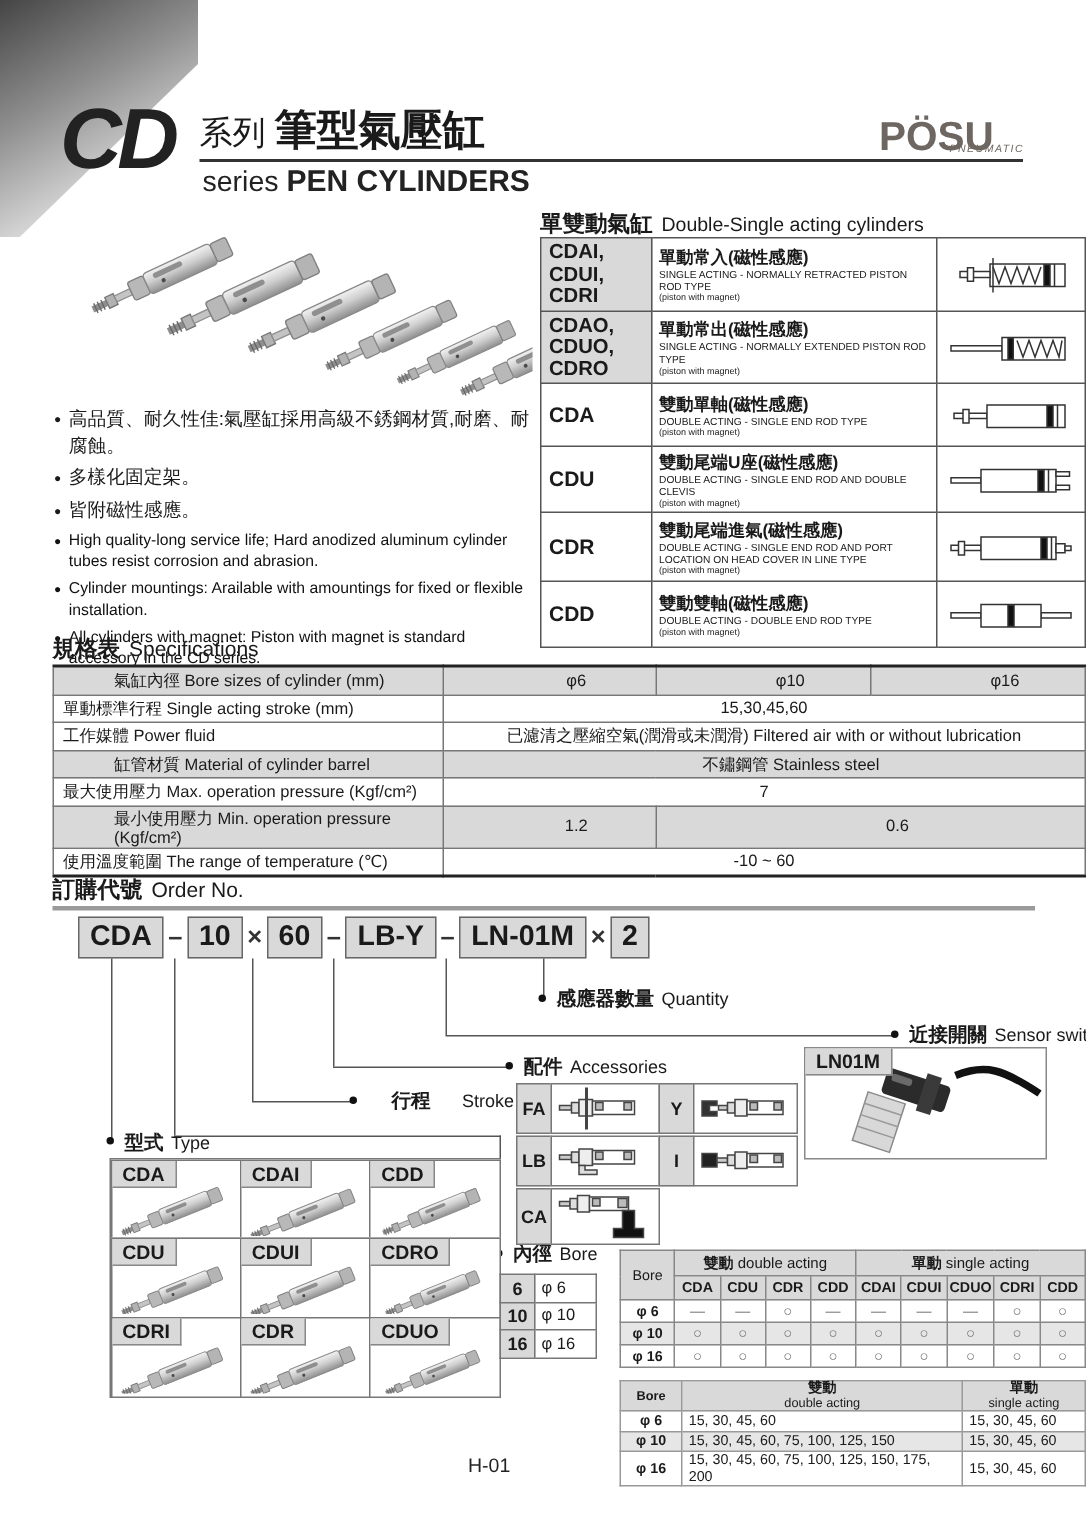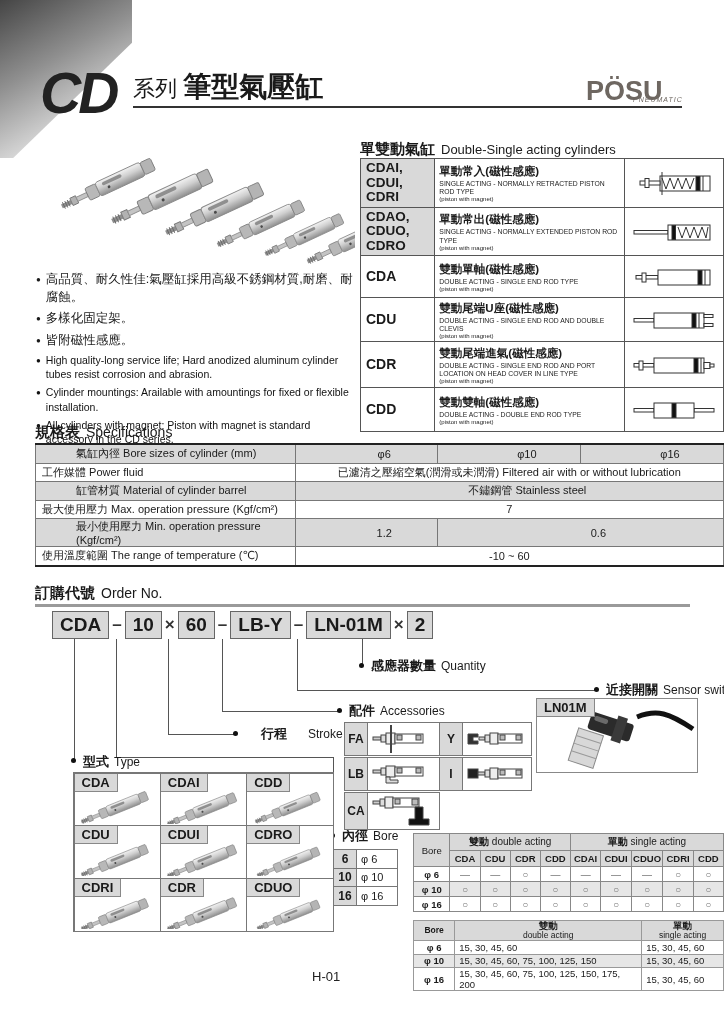--- a/index.html
+++ b/index.html
@@ -132,20 +132,24 @@
     </defs>
   </svg>
 
   <div class="abs corner"></div>
   <div class="abs cd">CD</div>
   <div class="abs title-zh">
     <span>系列</span>
     <b>筆型氣壓缸</b>
   </div>
   <div class="abs hrule" style="left:133px;top:106px;width:549px;"></div>
+  <div class="abs title-en">
+    <span>series</span>
+    <b>PEN CYLINDERS</b>
+  </div>
   <div class="abs brand">PÖSU</div>
   <div class="abs brand-sub">PNEUMATIC</div>
 
   <svg class="abs" style="left:50px;top:140px" width="305" height="136">
     <g transform="translate(8,58) rotate(-25) scale(0.88)">
         <use href="#pen-cyl"></use>
       </g>
     <g transform="translate(58,72) rotate(-25) scale(0.95)">
         <use href="#pen-cyl"></use>
       </g>
@@ -324,20 +328,24 @@
   </div>
   <table class="abs specs">
     <tbody>
         <tr class="g">
       <td class="lab">氣缸內徑 Bore sizes of cylinder   (mm)</td>
       <td class="v">φ6</td>
       <td class="v">φ10</td>
       <td class="v">φ16</td>
     </tr>
     <tr>
+      <td class="lab">單動標準行程 Single acting stroke  (mm)</td>
+      <td class="v" colspan="3">15,30,45,60</td>
+    </tr>
+    <tr>
       <td class="lab">工作媒體  Power fluid</td>
       <td class="v" colspan="3">已濾清之壓縮空氣(潤滑或未潤滑)  Filtered air with or without lubrication</td>
     </tr>
     <tr class="g">
       <td class="lab">缸管材質  Material of cylinder barrel</td>
       <td class="v" colspan="3">不鏽鋼管  Stainless steel</td>
     </tr>
     <tr>
       <td class="lab">最大使用壓力 Max. operation pressure (Kgf/cm²)</td>
       <td class="v" colspan="3">7</td>

